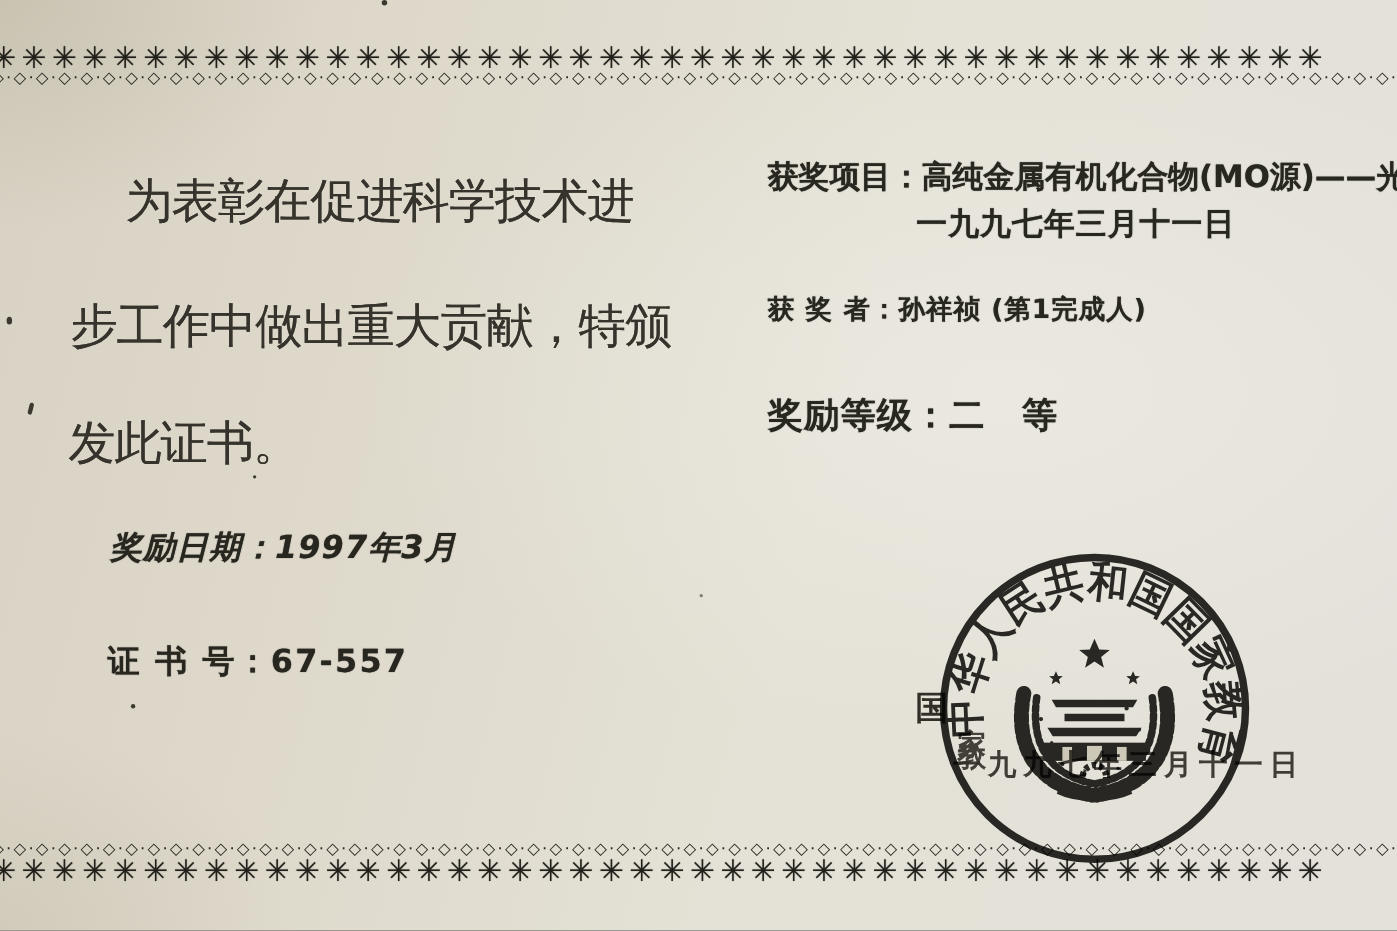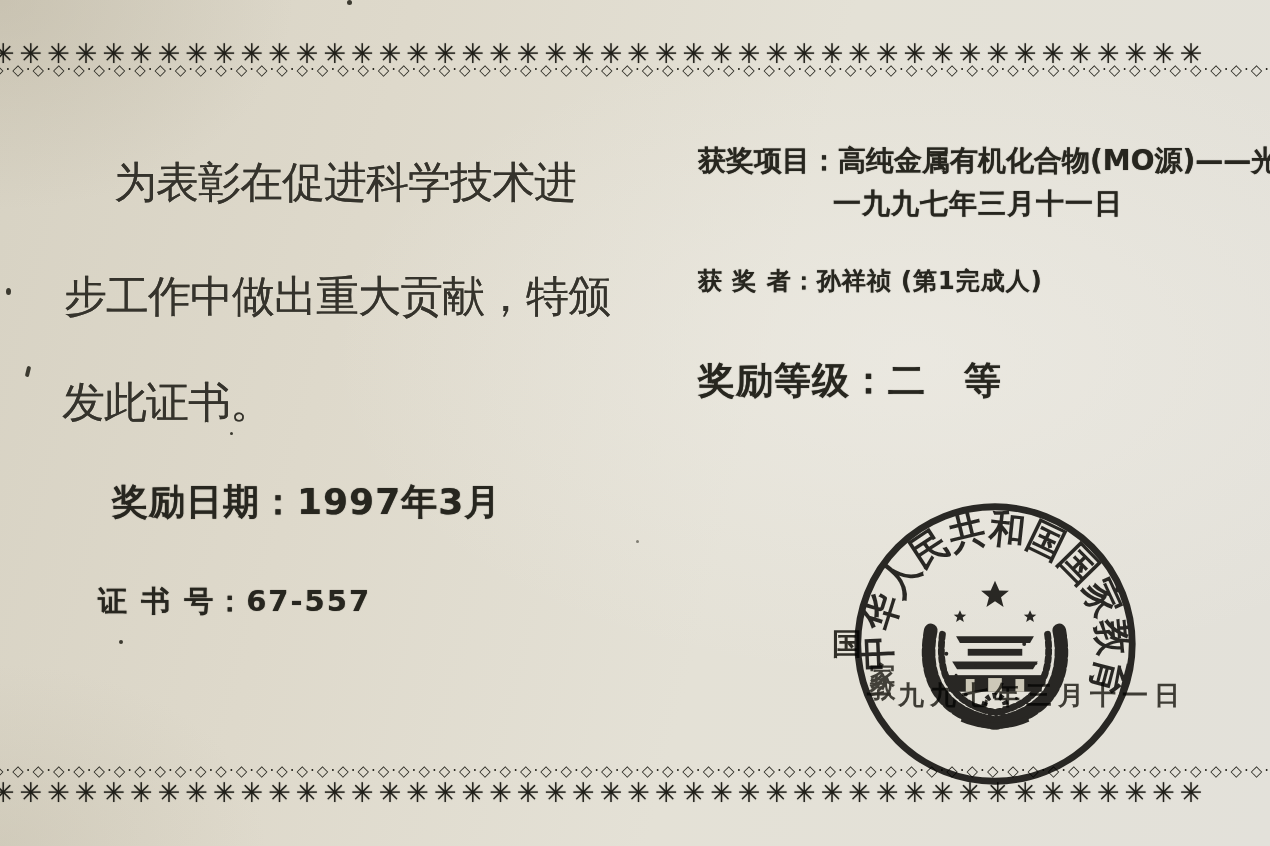--- a/index.html
+++ b/index.html
@@ -29,26 +29,26 @@
   }
   .bl1{left:114px;top:154px;}
   .bl2{left:64px;top:268px;}
   .bl3{left:62px;top:374px;}
   
   .typed{
     position:absolute;white-space:nowrap;font-weight:bold;
     font-family:"DejaVu Sans",sans-serif;color:#27261f;
     text-shadow:0 0 1px rgba(39,38,31,.75);
   }
-  .t-date{left:112px;top:478px;font-size:36px;letter-spacing:1px;}
+  .t-date{left:100px;top:478px;font-size:29px;letter-spacing:1px;font-style:italic;}
   .t-certno{left:98px;top:582px;font-size:29px;letter-spacing:2px;}
   .t-proj1{left:698px;top:142px;font-size:28px;letter-spacing:0px;}
   .t-proj2{left:833px;top:185px;font-size:28px;letter-spacing:1px;}
   .t-awardee{left:698px;top:265px;font-size:24px;letter-spacing:1px;}
-  .t-grade{left:698px;top:356px;font-size:37px;letter-spacing:1px;}
+  .t-grade{left:698px;top:356px;font-size:32px;letter-spacing:1px;}
   
   .seal-underlay{position:absolute;color:#312f28;font-weight:bold;z-index:1;}
   .u-date{left:866px;top:678px;font-size:26px;letter-spacing:6px;white-space:nowrap;opacity:.92;}
   .u-guo{left:832px;top:624px;font-size:30px;}
   .u-vert{left:866px;top:640px;font-size:26px;writing-mode:vertical-rl;letter-spacing:14px;opacity:.9;}
   .seal-svg{position:absolute;left:849px;top:498px;z-index:2;opacity:.93;mix-blend-mode:multiply;pointer-events:none;}
   
   .speck{position:absolute;background:#3c3a30;border-radius:50%;z-index:3;}
   .sp1{left:347px;top:0;width:5px;height:5px;}
   .sp2{left:6px;top:288px;width:5px;height:7px;}

